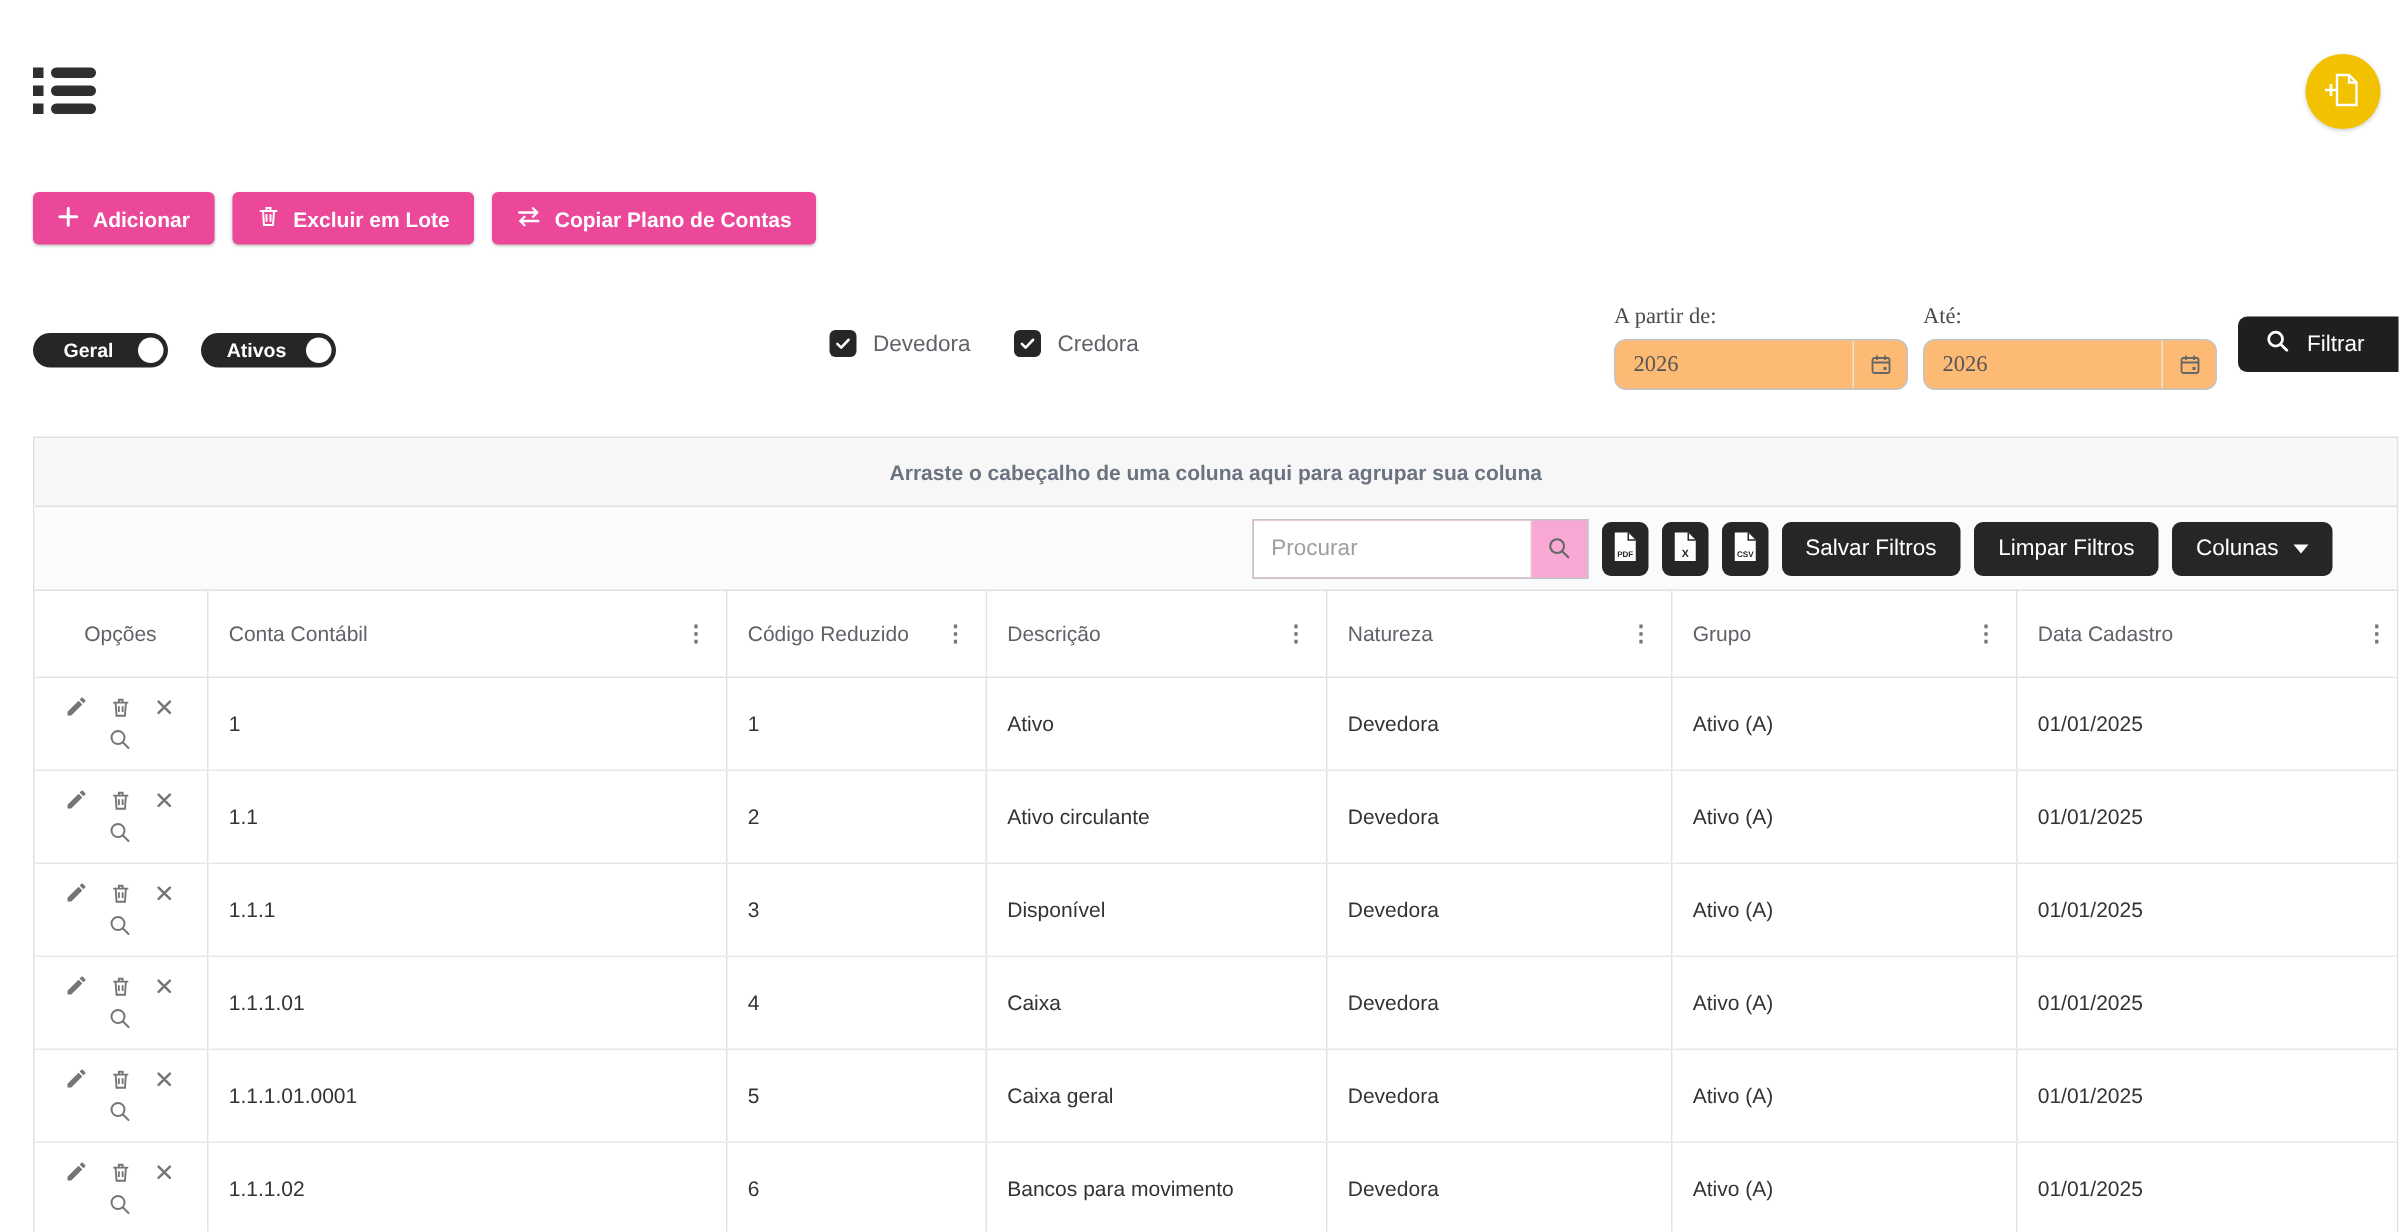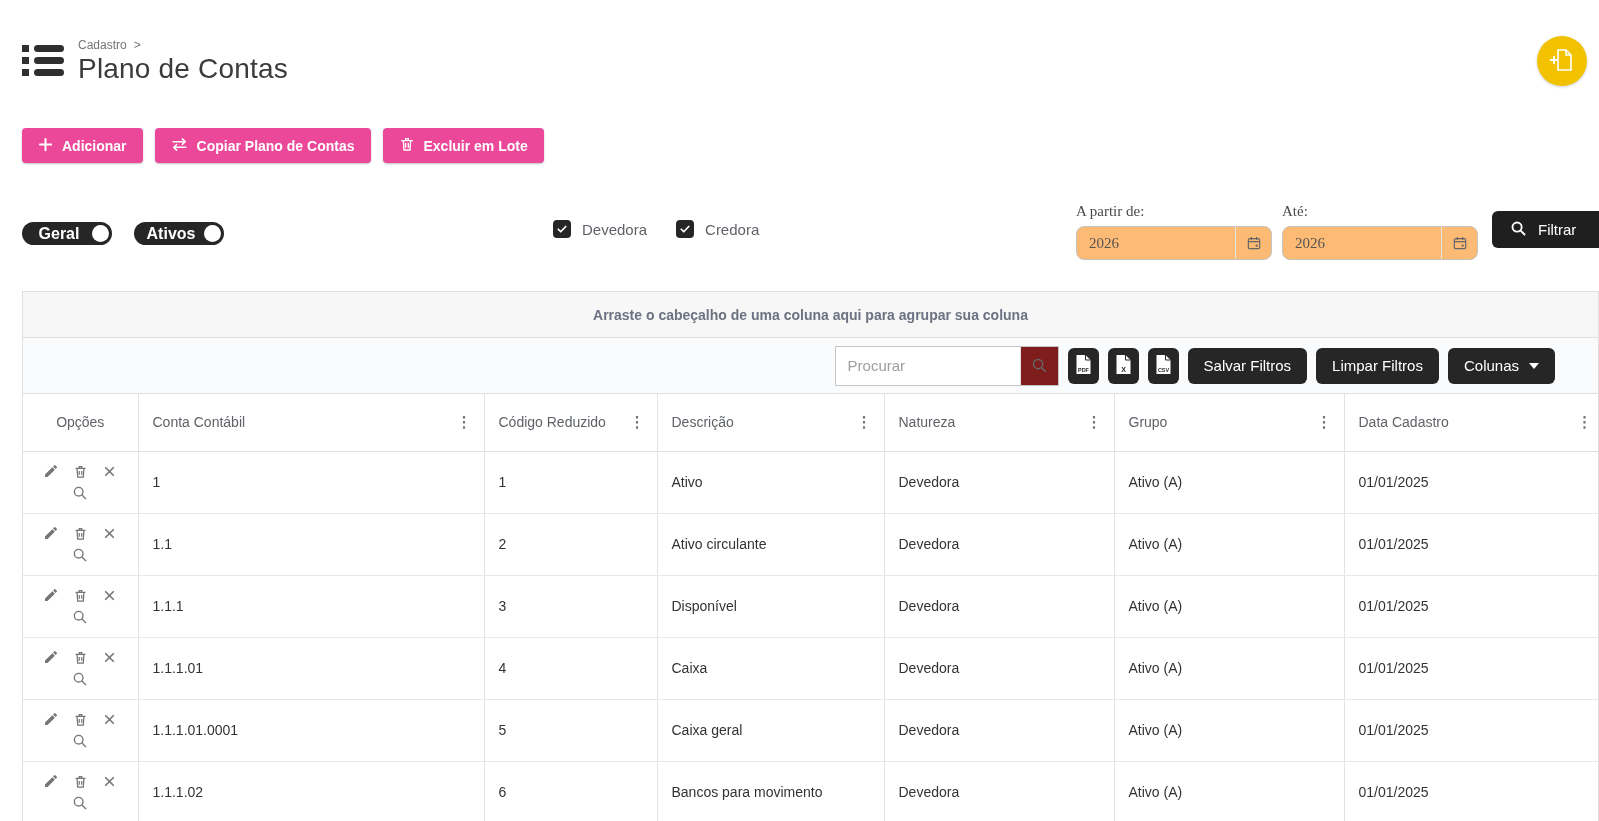--- a/index.html
+++ b/index.html
@@ -24,21 +24,21 @@
               border-radius:4px; font-size:14px; font-weight:700; display:flex;
               align-items:center; gap:9px; cursor:pointer; font-family:inherit;
               box-shadow:0 1px 2px rgba(0,0,0,.25); }
   .gray-btn svg { flex:0 0 auto; }
 
   
   .filter-row { position:absolute; top:203px; left:22px; width:1577px; height:62px; }
   .toggles { position:absolute; left:0; top:19px; display:flex; gap:22px; }
   .toggle { position:relative; width:90px; height:23px; border-radius:12px; background:#262626;
             cursor:pointer; display:flex; align-items:center; }
-  .toggle-label { flex:1; text-align:center; padding-right:16px; color:#fff; font-size:16px; font-weight:700; }
+  .toggle-label { flex:1; text-align:center; padding-right:16px; color:#fff; font-size:13px; font-weight:700; }
   .toggle-knob { position:absolute; right:3px; top:3px; width:17px; height:17px;
                  border-radius:50%; background:#fff; }
   .checkboxes { position:absolute; left:531px; top:17px; display:flex; gap:29px; }
   .cb-item { display:flex; align-items:center; gap:11px; cursor:pointer; }
   .cb-box { width:18px; height:18px; border-radius:4px; background:#262626; display:flex;
             align-items:center; justify-content:center; }
   .cb-label { font-size:15px; color:#5f6368; }
   .dates { position:absolute; left:1054px; top:0; display:flex; gap:10px;font-family:Liberation Serif, serif; }
   .date-field { width:196px; }
   .date-label { font-size:15px; color:#4a4a4a; margin-bottom:6px; }
@@ -56,21 +56,21 @@
   
   .grid { position:absolute; top:291px; left:22px; width:1577px; height:616px;
           border:1px solid #e0e0e0; border-bottom:none; overflow:hidden; background:#fff; }
   .group-bar { height:46px; background:#f7f7f8; border-bottom:1px solid #e0e0e0;
                display:flex; align-items:center; justify-content:center;
                font-size:14px; font-weight:700; color:#6b7280; }
   .grid-toolbar { height:56px; background:#fafbfc; border-bottom:1px solid #e0e0e0;
                   display:flex; align-items:center; justify-content:flex-end; gap:9px;
                   padding-right:43px; }
   .search-box { width:224px; height:40px; border:1px solid #c4c4c4; border-radius:0;
-                background:#7f1d1d; display:flex; align-items:stretch; overflow:hidden; margin-right:0; }
+                background:#f9a8d4; display:flex; align-items:stretch; overflow:hidden; margin-right:0; }
   .search-box input { flex:1; border:none; outline:none; padding:0 12px; font-size:15px;
                       color:#444; font-family:inherit; min-width:0; }
   .search-box input::placeholder { color:#9e9e9e; }
   .search-icon-area { width:38px; border-left:1px solid #e4e4e4; display:flex; align-items:center;
                       justify-content:center; color:#666; }
   .icon-btn { width:31px; height:36px; background:#262626; border:none; border-radius:6px;
               display:flex; align-items:center; justify-content:center; cursor:pointer; }
   .dark-btn { height:36px; background:#262626; color:#fff; border:none; border-radius:6px;
               font-size:15px; font-family:inherit; padding:0 16px; display:flex;
               align-items:center; gap:10px; cursor:pointer; }
@@ -103,27 +103,20 @@
       <span class="list-icon">
         <svg width="44" height="34" viewBox="0 0 44 34" fill="currentColor">
           <rect x="0" y="1" width="7" height="7"></rect>
             <rect x="12" y="1" width="30" height="7" rx="3.5"></rect>
           <rect x="0" y="13" width="7" height="7"></rect>
             <rect x="12" y="13" width="30" height="7" rx="3.5"></rect>
           <rect x="0" y="25" width="7" height="7"></rect>
             <rect x="12" y="25" width="30" height="7" rx="3.5"></rect>
         </svg>
       </span>
-      <div>
-        <div class="breadcrumb">
-          <span>Cadastro</span>
-          <span>&gt;</span>
-        </div>
-        <h1 class="page-title">Plano de Contas</h1>
-      </div>
     </div>
     <button class="yellow-badge">
       <span>
         <svg width="26" height="26" viewBox="0 0 26 26" fill="none" stroke="#fff" stroke-width="1.6">
           <path d="M9 3h8l5 5v15H9z"></path>
           <path d="M17 3v5h5"></path>
           <path d="M5 9v8M1 13h8" stroke-width="1.8"></path>
         </svg>
       </span>
     </button>
@@ -133,34 +126,34 @@
     <button class="gray-btn">
       <span>
         <svg width="15" height="15" viewBox="0 0 24 24" fill="none" stroke="#fff" stroke-width="3.2" stroke-linecap="round">
           <path d="M12 3v18M3 12h18"></path>
         </svg>
       </span>
       <span>Adicionar</span>
     </button>
     <button class="gray-btn">
       <span>
+        <svg width="16" height="16" viewBox="0 0 24 24" fill="none" stroke="#fff" stroke-width="2" stroke-linecap="round">
+          <path d="M4 7h16M10 7V4h4v3M6.5 7l1 14h9l1-14M10 11v6M14 11v6"></path>
+        </svg>
+      </span>
+      <span>Excluir em Lote</span>
+    </button>
+    <button class="gray-btn">
+      <span>
         <svg width="17" height="15" viewBox="0 0 24 20" fill="none" stroke="#fff" stroke-width="2.2" stroke-linecap="round" stroke-linejoin="round">
           <path d="M3 6h17M16 2l4 4-4 4"></path>
           <path d="M21 14H4M8 10l-4 4 4 4"></path>
         </svg>
       </span>
       <span>Copiar Plano de Contas</span>
-    </button>
-    <button class="gray-btn">
-      <span>
-        <svg width="16" height="16" viewBox="0 0 24 24" fill="none" stroke="#fff" stroke-width="2" stroke-linecap="round">
-          <path d="M4 7h16M10 7V4h4v3M6.5 7l1 14h9l1-14M10 11v6M14 11v6"></path>
-        </svg>
-      </span>
-      <span>Excluir em Lote</span>
     </button>
   </div>
 
   <div class="filter-row">
     <div class="toggles">
       <div class="toggle">
         <span class="toggle-label">Geral</span>
         <span class="toggle-knob"></span>
       </div>
       <div class="toggle">

